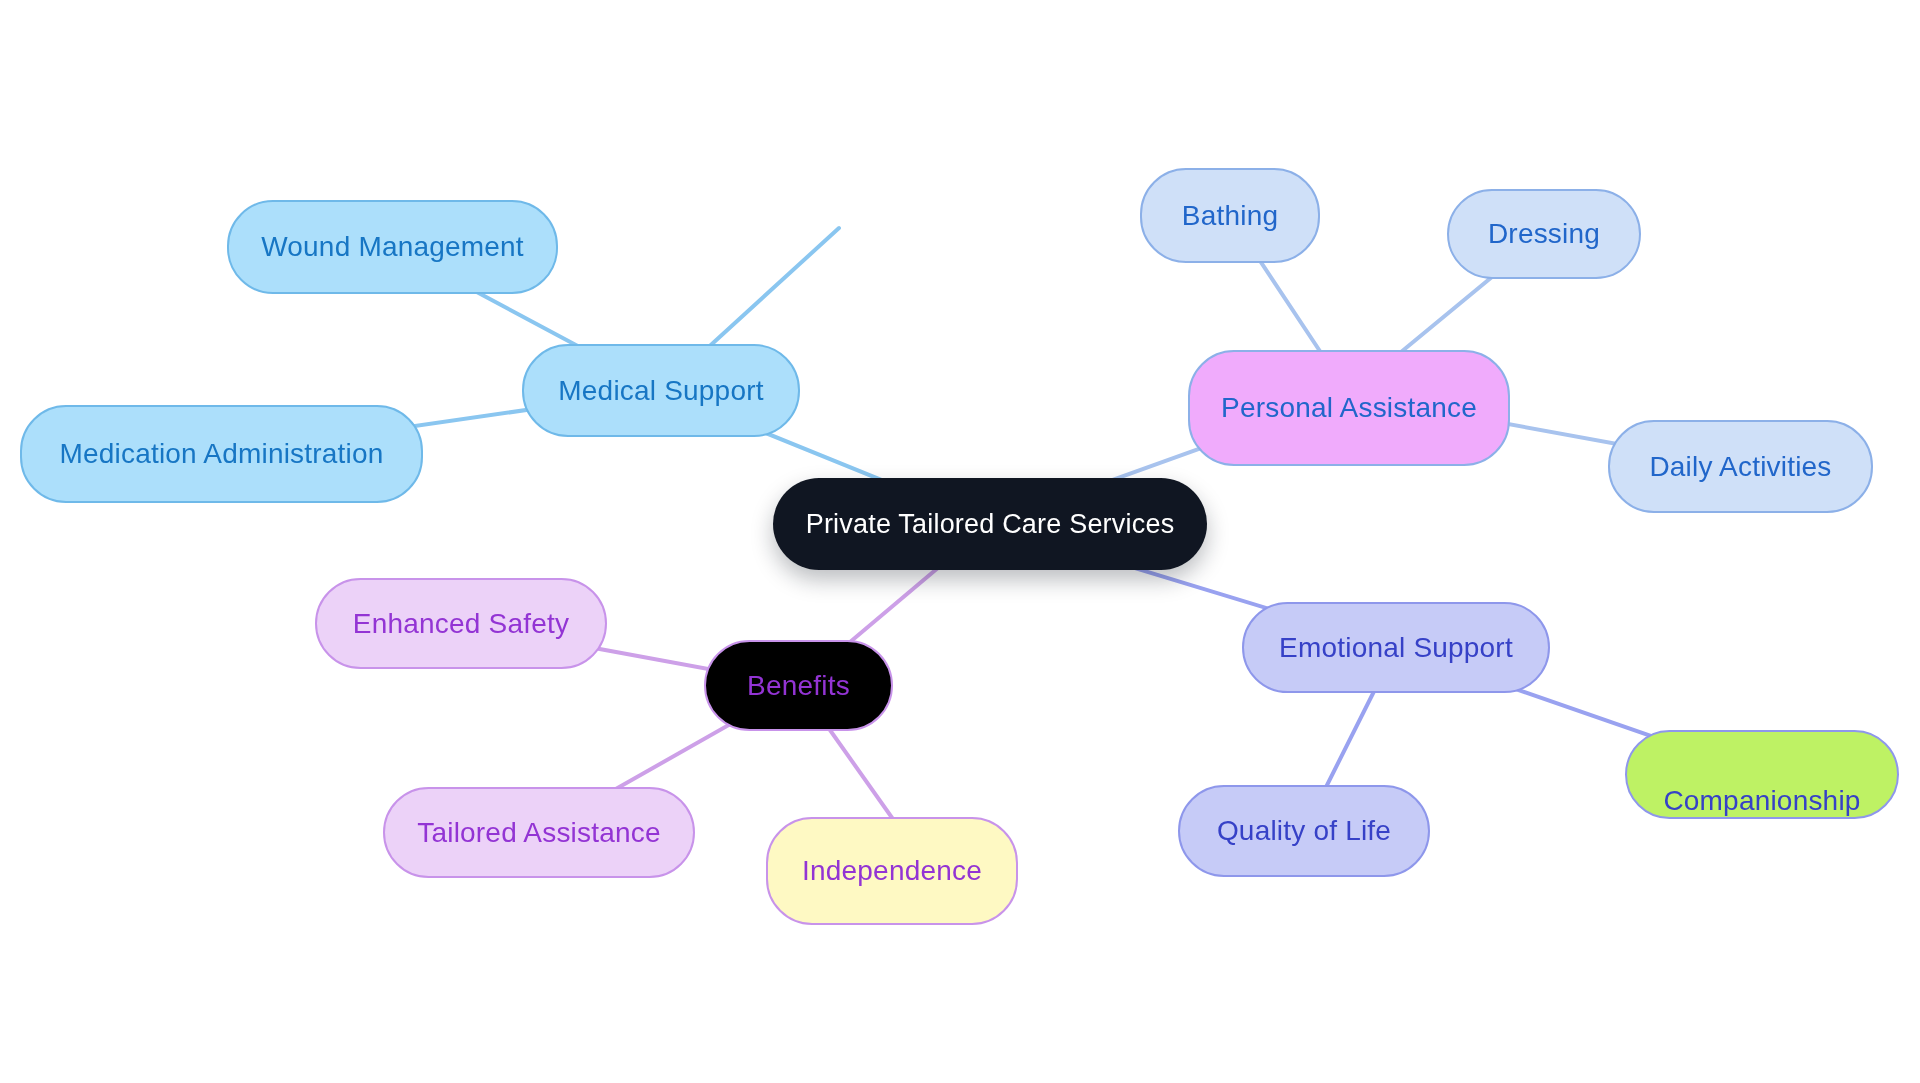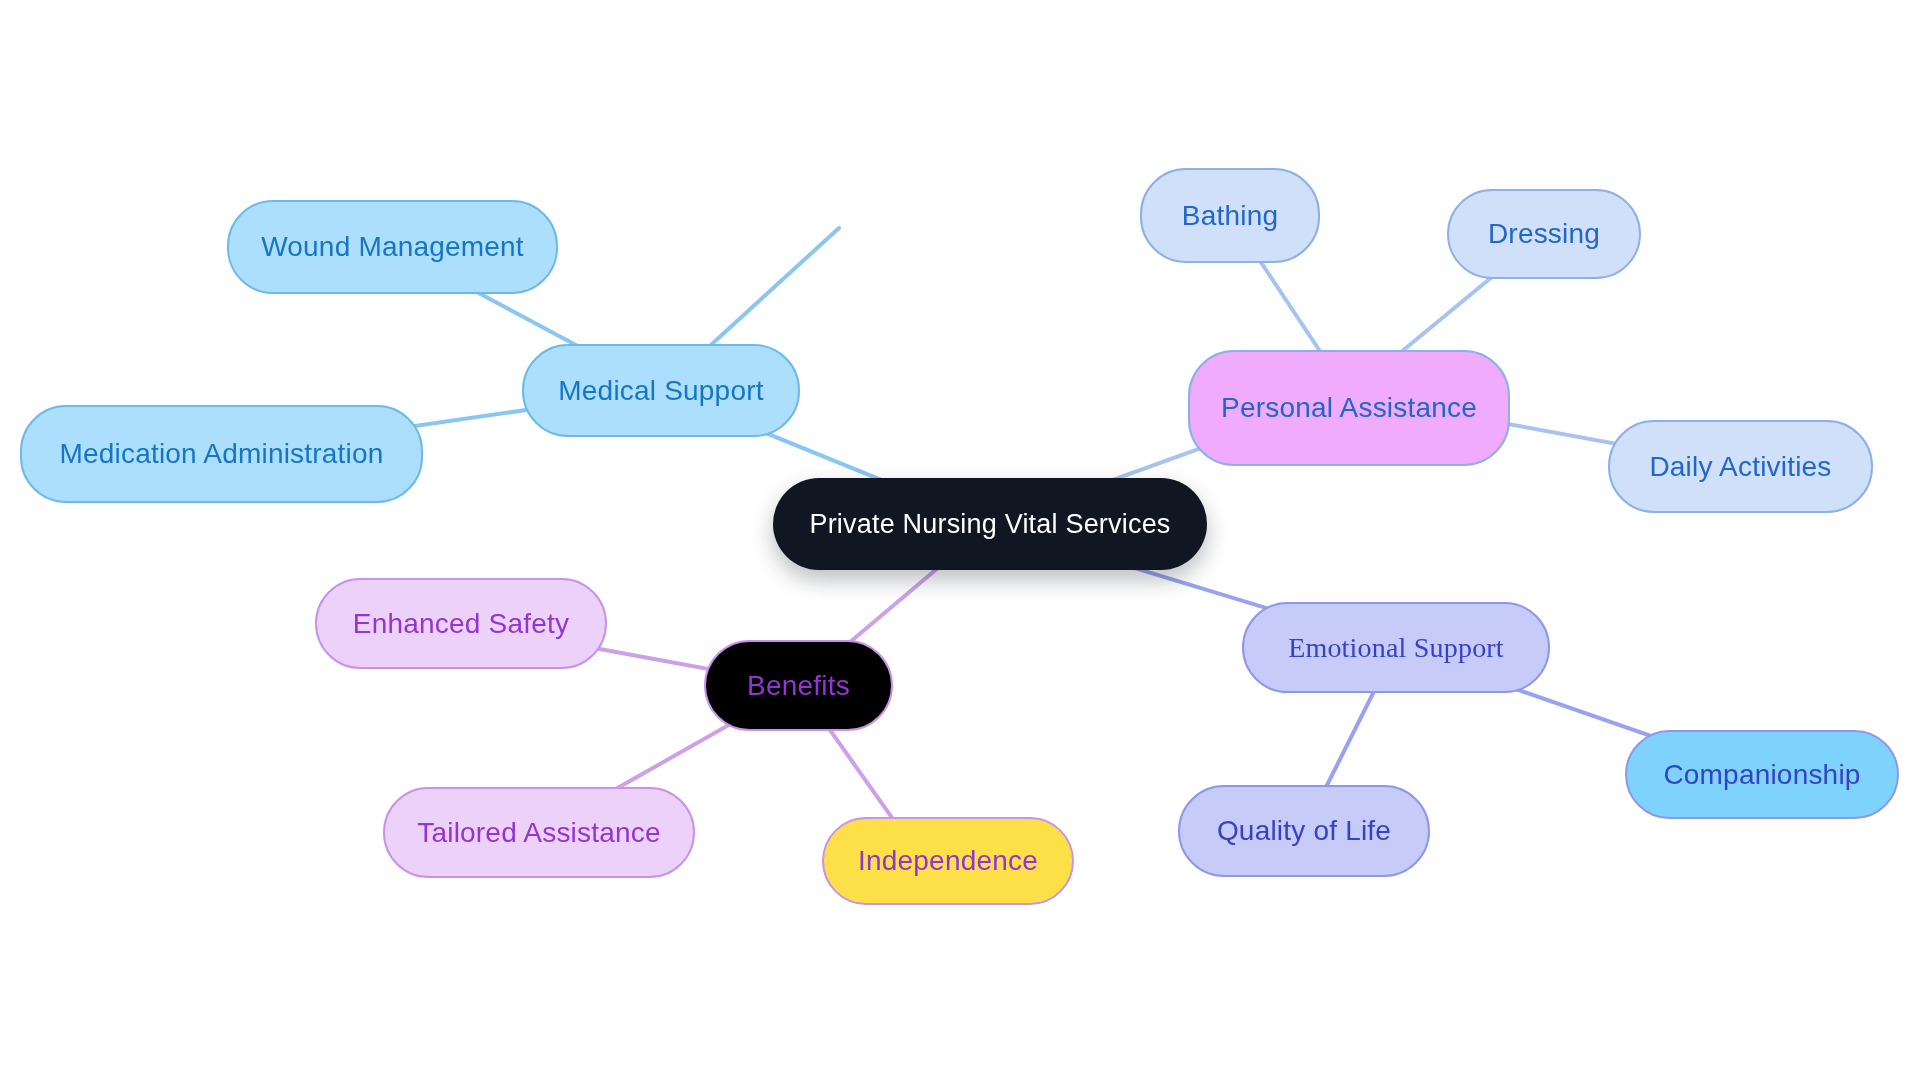--- a/index.html
+++ b/index.html
@@ -85,28 +85,28 @@
     </div>
     <div class="node" style="left: 704px; top: 640px; width: 189px; height: 91px; background: #000000; border-color: rgb(200, 147, 234); color: rgb(147, 52, 212);">
       <span>Benefits</span>
     </div>
     <div class="node" style="left: 315px; top: 578px; width: 292px; height: 91px; background: rgb(236, 210, 248); border-color: rgb(200, 147, 234); color: rgb(147, 52, 212); text-align: right;">
       <span>Enhanced Safety</span>
     </div>
     <div class="node" style="left: 383px; top: 787px; width: 312px; height: 91px; background: rgb(236, 210, 248); border-color: rgb(200, 147, 234); color: rgb(147, 52, 212); justify-content: center;">
       <span>Tailored Assistance</span>
     </div>
-    <div class="node" style="left: 822px; top: 817px; width: 252px; height: 88px; background: #fde047; border-color: rgb(200, 147, 234); color: rgb(147, 52, 212);">
+    <div class="node" style="left: 766px; top: 817px; width: 252px; height: 108px; background: #fef9c3; border-color: rgb(200, 147, 234); color: rgb(147, 52, 212);">
       <span>Independence</span>
     </div>
-    <div class="node" style="left: 1242px; top: 602px; width: 308px; height: 91px; background: rgb(198, 203, 247); border-color: rgb(142, 151, 235); color: rgb(54, 65, 199); font-family: Liberation Serif, serif;">
+    <div class="node" style="left: 1242px; top: 602px; width: 308px; height: 91px; background: rgb(198, 203, 247); border-color: rgb(142, 151, 235); color: rgb(54, 65, 199);">
       <span>Emotional Support</span>
     </div>
     <div class="node" style="left: 1178px; top: 785px; width: 252px; height: 92px; background: rgb(198, 203, 247); border-color: rgb(142, 151, 235); color: rgb(54, 65, 199); justify-content: center;">
       <span>Quality of Life</span>
     </div>
-    <div class="node" style="left: 1625px; top: 730px; width: 274px; height: 89px; background: #7dd3fc; border-color: rgb(142, 151, 235); color: rgb(54, 65, 199);">
+    <div class="node" style="left: 1625px; top: 730px; width: 274px; height: 89px; background: #bef264; border-color: rgb(142, 151, 235); color: rgb(54, 65, 199); align-items: flex-end;">
       <span>Companionship</span>
     </div>
     <div class="node central" style="left: 773px; top: 478px; width: 434px; height: 92px; background: rgb(16, 22, 34); color: rgb(255, 255, 255);">
-      <span>Private Nursing Vital Services</span>
+      <span>Private Tailored Care Services</span>
     </div>
   </div>
 
 </body></html>

